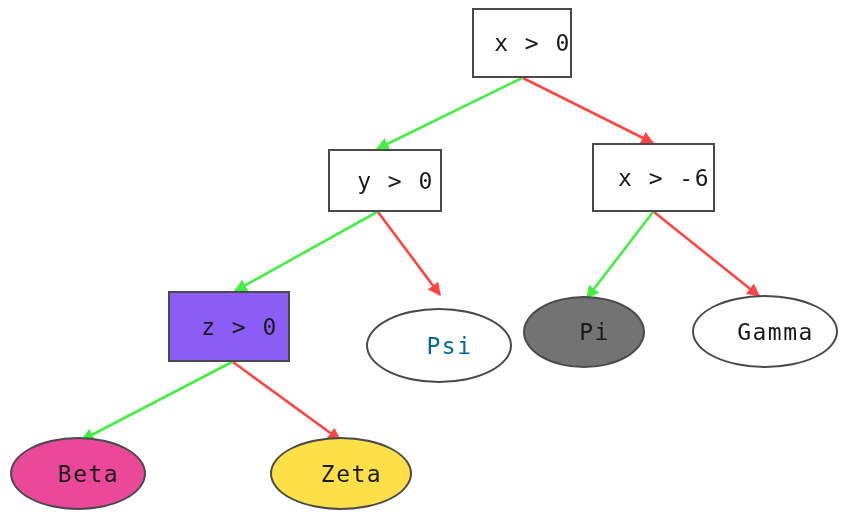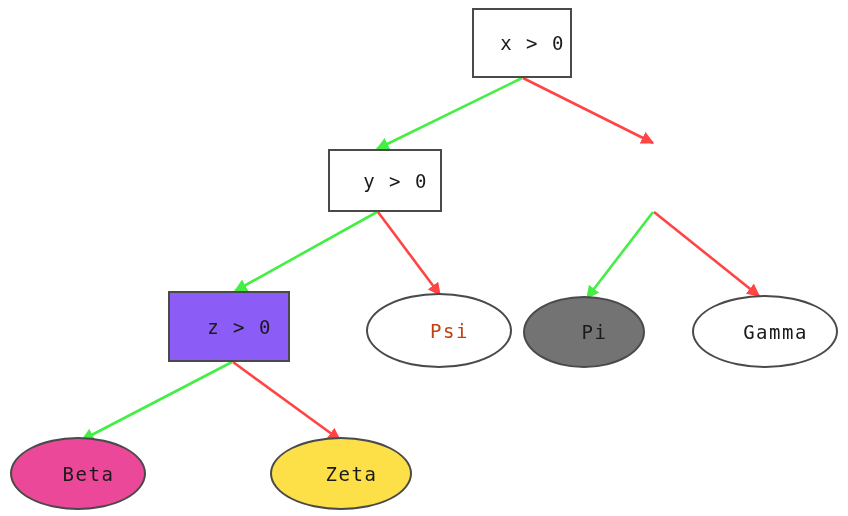--- a/index.html
+++ b/index.html
@@ -24,21 +24,21 @@
   }
   .node {
     position: absolute;
     box-sizing: border-box;
     display: flex;
     align-items: center;
     justify-content: center;
     background: #ffffff;
     color: #1a1a1a;
     font-family: "DejaVu Sans Mono", "Liberation Mono", monospace;
-    font-size: 19px;
+    font-size: 23px;
     letter-spacing: 1.5px;
     white-space: pre;
     z-index: 2;
     padding-left: 21px;
   }
   .node.decision {
     border: 2px solid #4a4a4a;
     border-radius: 0;
   }
   .node.leaf {
@@ -69,24 +69,25 @@
         <line x1="654" y1="212" x2="759" y2="296" stroke="#ff4444" stroke-width="2.6" marker-end="url(#arrow-false)"></line>
         <line x1="232" y1="362" x2="82" y2="440" stroke="#44ee44" stroke-width="2.6" marker-end="url(#arrow-true)"></line>
         <line x1="233" y1="362" x2="340" y2="440" stroke="#ff4444" stroke-width="2.6" marker-end="url(#arrow-false)"></line>
       </g>
   </svg>
 
   <div class="node decision" style="left: 472px; top: 8px; width: 100px; height: 70px; border-color: rgb(74, 74, 74); background: rgb(255, 255, 255); color: rgb(26, 26, 26);"><span>x &gt; 0</span></div>
 
   <div class="node decision" style="left: 328px; top: 149px; width: 114px; height: 63px; border-color: rgb(74, 74, 74); background: rgb(255, 255, 255); color: rgb(26, 26, 26);"><span>y &gt; 0</span></div>
 
+  <div class="node decision" style="left: 592px; top: 143px; width: 123px; height: 69px; border-color: rgb(74, 74, 74); background: rgb(255, 255, 255); color: rgb(26, 26, 26);"><span>x &gt; -6</span></div>
 
   <div class="node decision" style="left: 168px; top: 291px; width: 122px; height: 71px; border-color: rgb(74, 74, 74); background: #8b5cf6; color: rgb(26, 26, 26);"><span>z &gt; 0</span></div>
 
-  <div class="node leaf" style="left: 366px; top: 293px; width: 146px; height: 75px; border-color: rgb(74, 74, 74); background: rgb(255, 255, 255); color: #c2410c;"><span>Psi</span></div>
+  <div class="node leaf" style="left: 366px; top: 308px; width: 146px; height: 75px; border-color: rgb(74, 74, 74); background: rgb(255, 255, 255); color: #0369a1;"><span>Psi</span></div>
 
   <div class="node leaf" style="left: 523px; top: 296px; width: 122px; height: 72px; border-color: rgb(74, 74, 74); background: #737373; color: rgb(26, 26, 26);"><span>Pi</span></div>
 
   <div class="node leaf" style="left: 692px; top: 295px; width: 146px; height: 73px; border-color: rgb(74, 74, 74); background: rgb(255, 255, 255); color: rgb(26, 26, 26); text-align: right;"><span>Gamma</span></div>
 
   <div class="node leaf" style="left: 10px; top: 437px; width: 136px; height: 73px; border-color: rgb(74, 74, 74); background: #ec4899; color: rgb(26, 26, 26);"><span>Beta</span></div>
 
   <div class="node leaf" style="left: 270px; top: 437px; width: 142px; height: 73px; border-color: rgb(74, 74, 74); background: #fde047; color: rgb(26, 26, 26);"><span>Zeta</span></div>
 
 </div>

